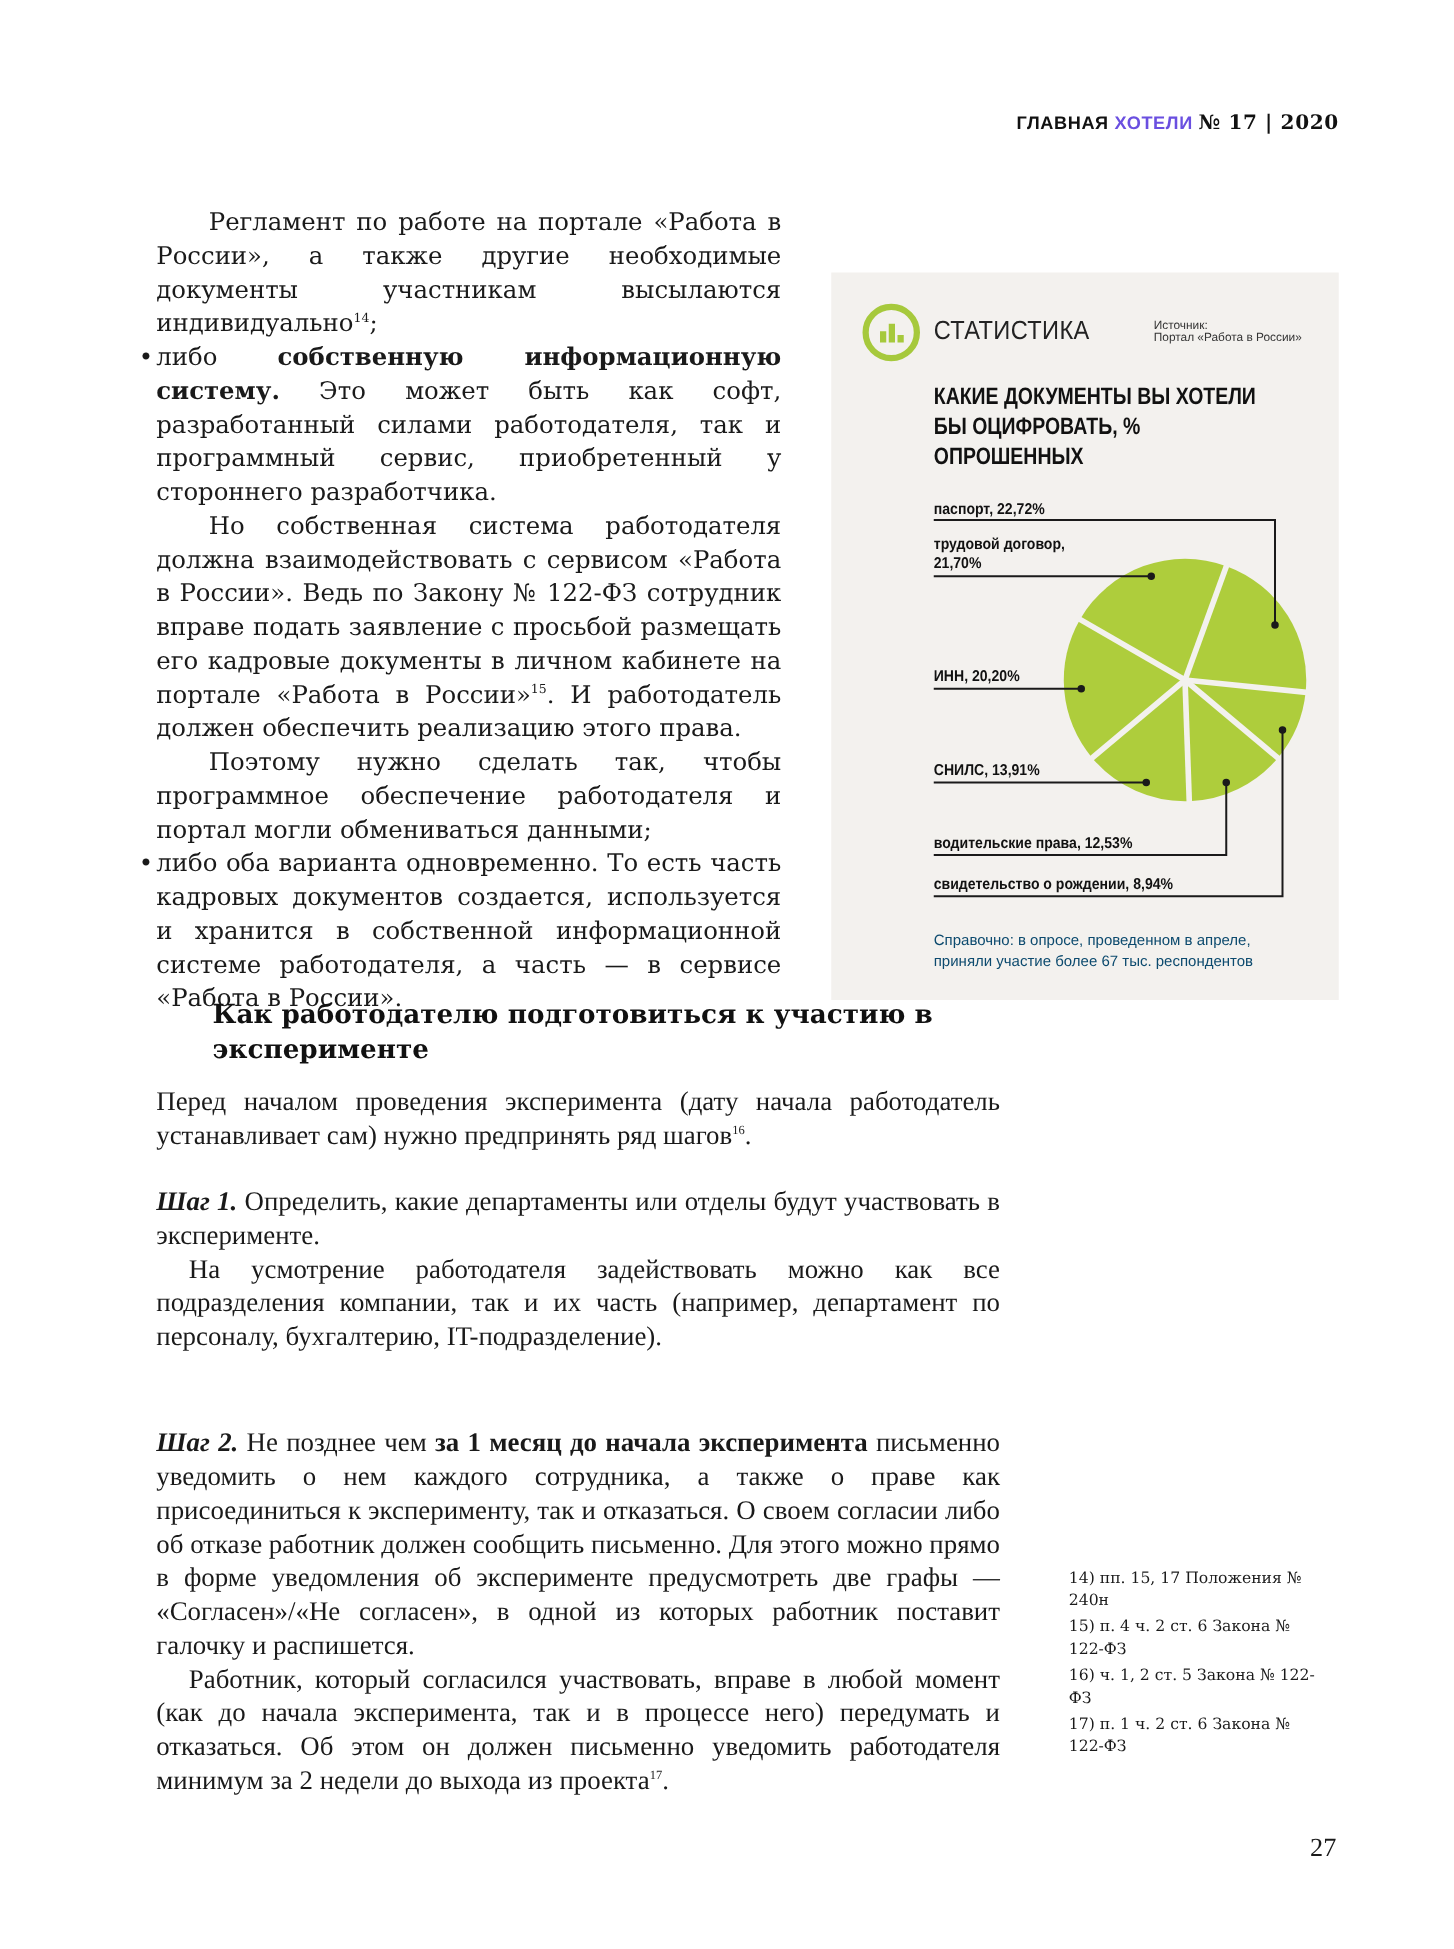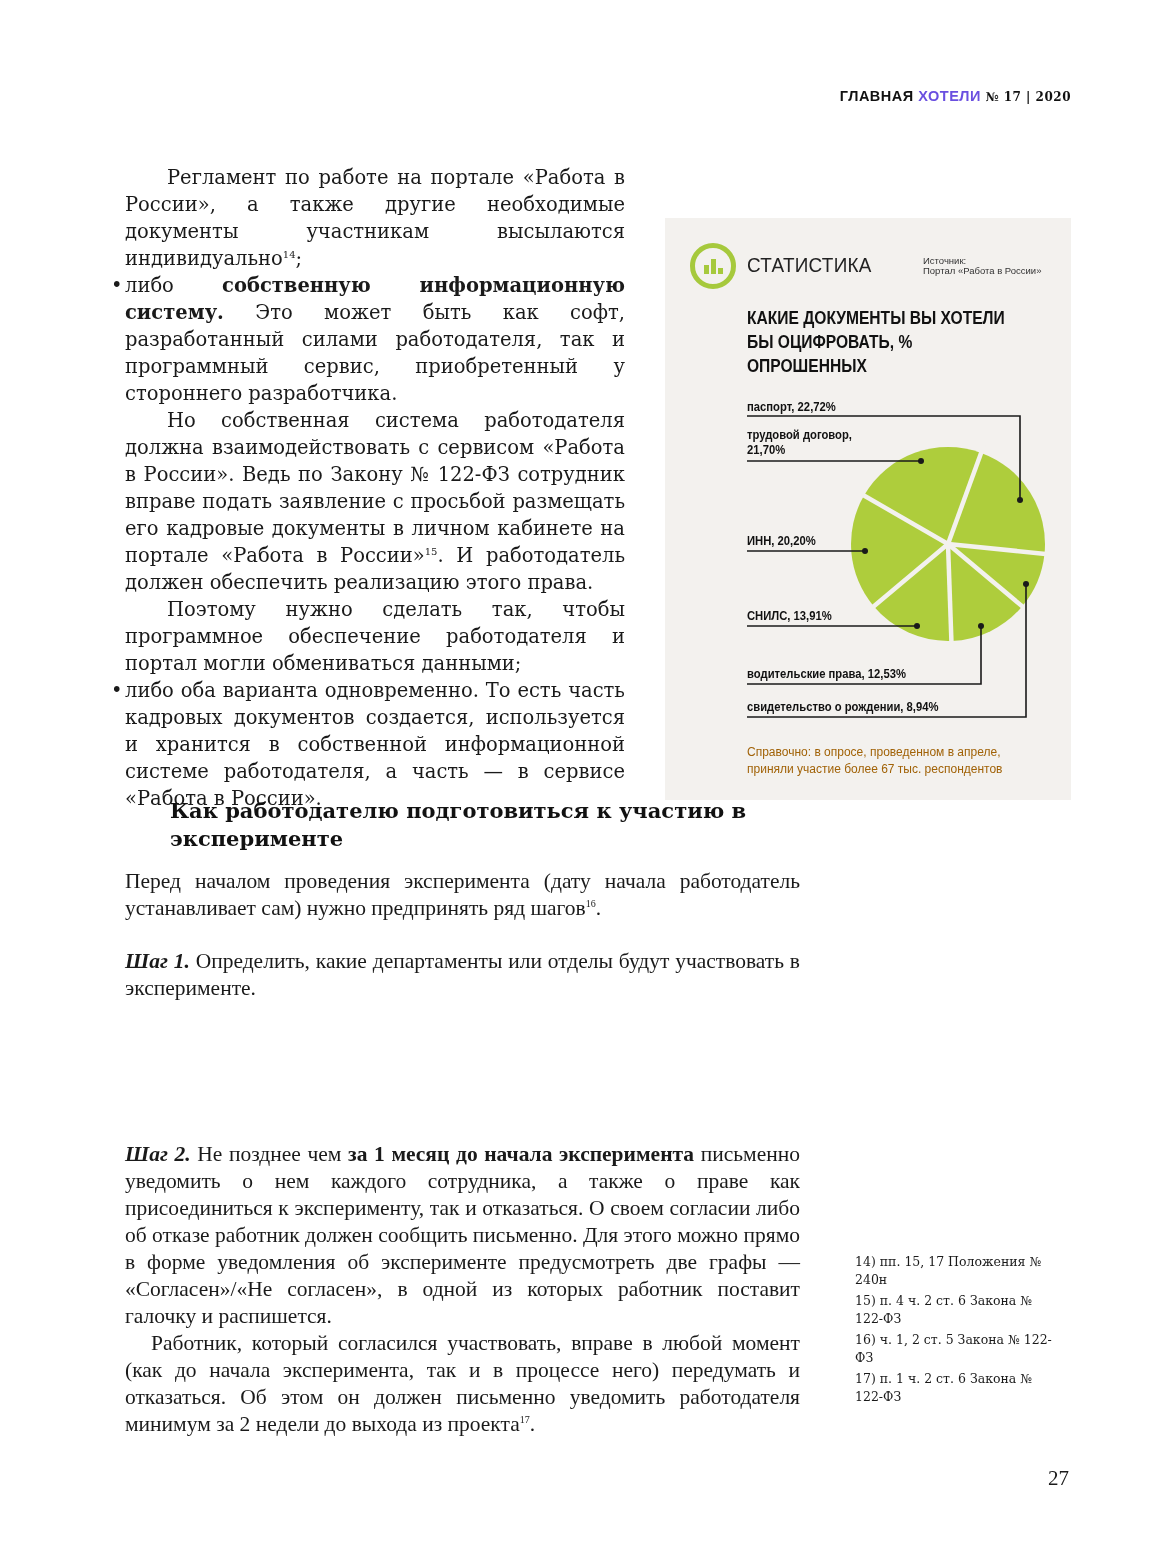--- a/index.html
+++ b/index.html
@@ -1,34 +1,34 @@
 <!DOCTYPE html>
 <html><head>
 <meta charset="utf-8">
 <style>
   html, body { margin:0; padding:0; background:#ffffff; }
   body { width:1163px; height:1559px; position:relative; overflow:hidden; font-family:"DejaVu Serif", serif; color:#1a1a1a; }
   .abs { position:absolute; }
   .header { right:92px; top:88px; font-family:"Liberation Sans", sans-serif; font-weight:bold; font-size:14.5px; letter-spacing:0.5px; color:#111; }
   .header .brand2 { color:#6a4fe0; }
-  .header .issue { font-family:"DejaVu Serif", serif; font-size:12px; }
+  .header .issue { font-family:"DejaVu Serif", serif; font-size:16px; }
   .col1 { left:125px; top:164px; width:500px; font-size:19.5px; line-height:27px; }
   .col1 p { margin:0; text-align:justify; }
   .indent { text-indent:42px; }
   .bullet { position:relative; padding-left:0; }
   .bullet .dot { position:absolute; left:-14px; top:0; }
   sup { font-size:10px; line-height:0; vertical-align:super; }
   .stat-box { left:665px; top:170px; width:406px; height:582px; background:#f3f1ee;margin-top:48px; }
   .stat-icon { left:25px; top:25px; width:36px; height:36px; border:5px solid #a6c93c; border-radius:50%; }
   .stat-icon .bar { position:absolute; bottom:10px; background:#a6c93c; width:5px; }
   .stat-label { left:82px; top:35px; font-family:"Liberation Sans", sans-serif; font-size:21px; letter-spacing:0.3px; color:#222; transform:scaleX(0.9); transform-origin:left; }
   .stat-source { left:258px; top:38px; font-family:"Liberation Sans", sans-serif; font-size:9.5px; line-height:10px; color:#333; }
   .stat-title { left:82px; top:88px; font-family:"Liberation Sans", sans-serif; font-weight:bold; font-size:19px; line-height:24px; color:#111; transform:scaleX(0.82); transform-origin:left; width:320px; }
   .lbl { font-family:"Liberation Sans", sans-serif; font-weight:bold; font-size:12.5px; line-height:15px; color:#111; transform:scaleX(0.9); transform-origin:left; white-space:nowrap; }
-  .stat-note { left:82px; top:526px; font-family:"Liberation Sans", sans-serif; font-size:12px; line-height:17px; color:#a16207; }
+  .stat-note { left:82px; top:526px; font-family:"Liberation Sans", sans-serif; font-size:12px; line-height:17px; color:#0c4a6e; }
   .h2 { left:125px; top:797px; font-family:"DejaVu Serif", serif; font-weight:bold; font-size:21px; line-height:28px; width:650px; color:#111;margin-left:45px; }
   .col2 { left:125px; width:675px; font-family:"Liberation Serif", serif; font-size:21.5px; line-height:27px; }
   .col2 p { margin:0; text-align:justify; }
   .col2 .indent { text-indent:26px; }
   .step { font-weight:bold; font-style:italic; }
   .notes { left:855px; top:1253px; width:200px; font-family:"DejaVu Serif", serif; font-size:12.5px; line-height:18px; }
   .notes p { margin:0 0 3px 0; }
   .notes b { font-weight:normal; }
   .pagenum { left:1048px; top:1466px; font-family:"Liberation Serif", serif; font-size:21px; }
 </style>
@@ -114,20 +114,21 @@
 </div>
 
 <div class="abs h2">Как работодателю подготовиться к участию в эксперименте</div>
 
 <div class="abs col2" style="top:868px;">
   <p><span>Перед началом проведения эксперимента (дату начала работодатель устанавливает сам) нужно предпринять ряд шагов</span><sup>16</sup><span>.</span></p>
 </div>
 
 <div class="abs col2" style="top:948px;">
   <p><span class="step">Шаг 1.</span><span> Определить, какие департаменты или отделы будут участвовать в эксперименте.</span></p>
+  <p class="indent">На усмотрение работодателя задействовать можно как все подразделения компании, так и их часть (например, департамент по персоналу, бухгалтерию, IT-подразделение).</p>
 </div>
 
 <div class="abs col2" style="top:1111px;margin-top:30px;">
   <p><span class="step">Шаг 2.</span><span> Не позднее чем </span><b>за 1 месяц до начала эксперимента</b><span> письменно уведомить о нем каждого сотрудника, а также о праве как присоединиться к эксперименту, так и отказаться. О своем согласии либо об отказе работник должен сообщить письменно. Для этого можно прямо в форме уведомления об эксперименте предусмотреть две графы — «Согласен»/«Не согласен», в одной из которых работник поставит галочку и распишется.</span></p>
   <p class="indent"><span>Работник, который согласился участвовать, вправе в любой момент (как до начала эксперимента, так и в процессе него) передумать и отказаться. Об этом он должен письменно уведомить работодателя минимум за 2 недели до выхода из проекта</span><sup>17</sup><span>.</span></p>
 </div>
 
 <div class="abs notes">
   <p><b>14)</b><span> пп. 15, 17 Положения № 240н</span></p>
   <p><b>15)</b><span> п. 4 ч. 2 ст. 6 Закона № 122-ФЗ</span></p>

